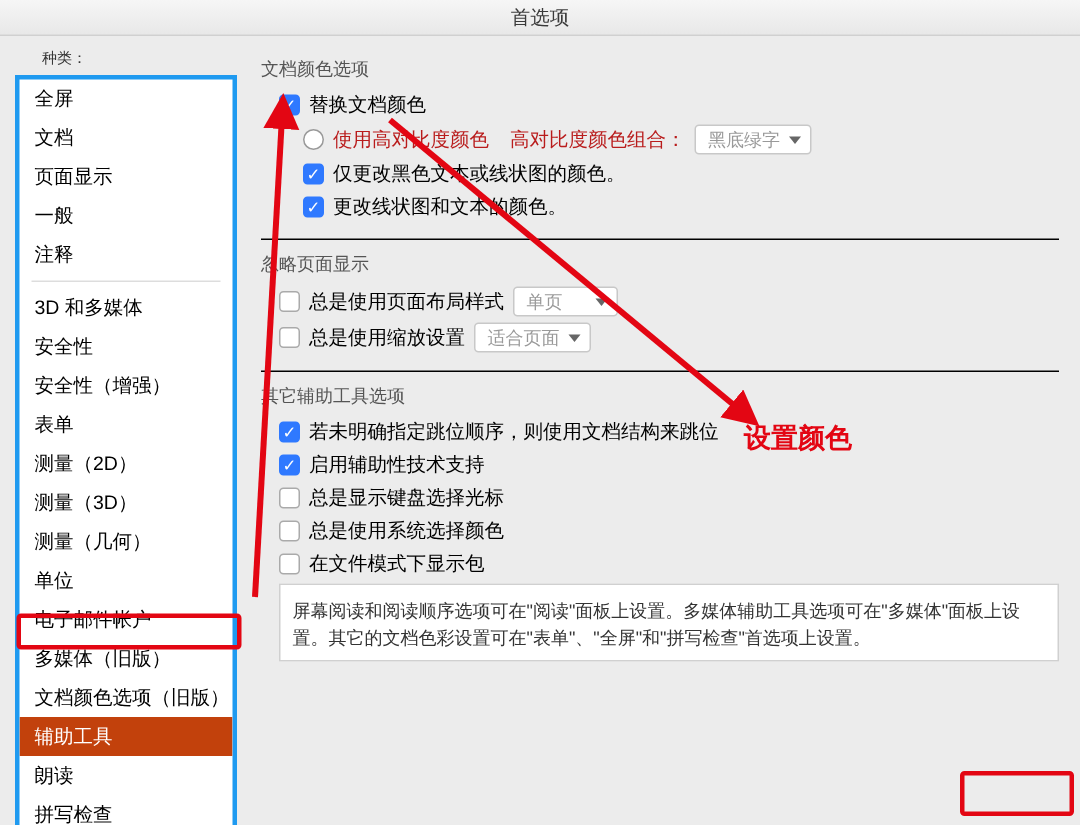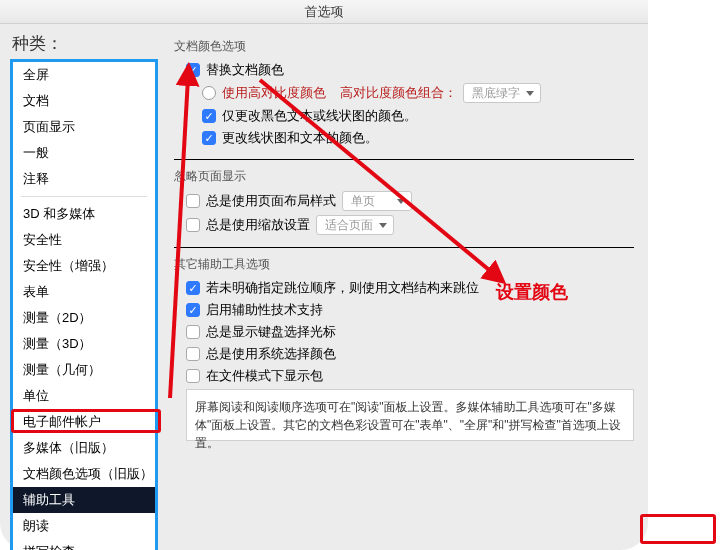--- a/index.html
+++ b/index.html
@@ -6,43 +6,43 @@
   body {
     font-family: "Helvetica Neue", "PingFang SC", "Microsoft YaHei", Arial, sans-serif;
     font-size: 13px;
     color: #000;
     background: #fff;
     width: 728px;
     height: 550px;
     overflow: hidden;
     position: relative;
   }
-  .window { width: 648px; height: 550px; background: #ececec; display: flex; flex-direction: column; border-radius: 27px; }
+  .window { width: 720px; height: 550px; background: #ececec; display: flex; flex-direction: column; }
   .titlebar {
     height: 24px;
     background: linear-gradient(#f6f6f6,#e8e8e8);
     border-bottom: 1px solid #d0d0d0;
     text-align: center;
     line-height: 24px;
     font-size: 13px;
     color: #3a3a3a;
   }
   .content { flex: 1; display: flex; padding: 8px 10px 0 10px; gap: 10px; }
   .left-col { width: 148px; display: flex; flex-direction: column; }
-  .left-label { font-size: 17px; color: #333; margin-bottom: 4px; padding-left: 2px;}
+  .left-label { font-size: 10px; color: #333; margin-bottom: 4px; padding-left: 2px; margin-left: 16px;}
   .sidebar {
     flex: 1;
     border: 3px solid #1f9af0;
     background: #fff;
     overflow: auto;
     font-size: 13px;
   }
   .sidebar .item { padding: 4px 10px; white-space: nowrap; cursor: default;}
   .sidebar .divider { border-top: 1px solid #ddd; margin: 4px 8px;}
-  .sidebar .item.selected { background: #0f172a; color: #fff; position: relative;}
+  .sidebar .item.selected { background: #c2410c; color: #fff; position: relative;}
   .sel-highlight { position:absolute; border:3px solid #e30613; left:11px; top:409px; width:150px; height:24px; border-radius:3px; pointer-events:none;}
   .right-col { flex: 1; padding: 0 4px 0 6px; overflow: hidden;}
   .section-title { font-size: 12px; color: #555; margin: 6px 0 6px 0;}
   .section { border-bottom: 1px solid #000000; padding-bottom: 8px; margin-bottom: 8px;}
   .row { display: flex; align-items: center; margin: 4px 0 4px 12px; gap: 6px; font-size:13px;}
   .indent { margin-left: 28px; }
   .check { width:14px; height:14px; border:1px solid #aaa; border-radius:3px; background:#fff; display:inline-flex; align-items:center; justify-content:center; font-size:11px; color:#fff;}
   .check.on { background:#2f79ff; border-color:#2f79ff;}
   .check.on::after { content:"✓"; }
   .radio { width:14px; height:14px; border:1px solid #999; border-radius:50%; background:#fff; display:inline-block; position:relative;}

